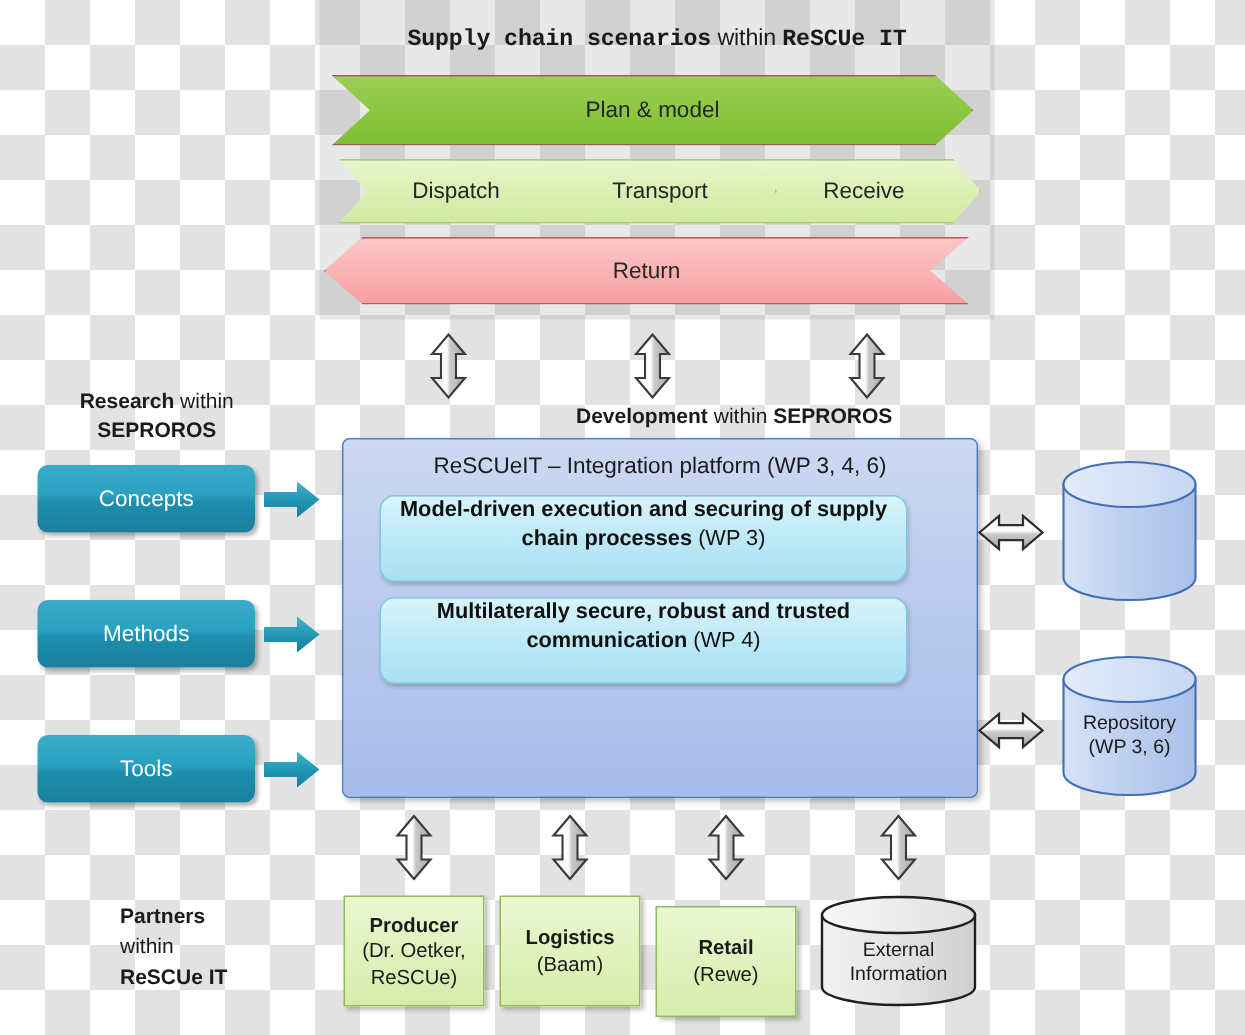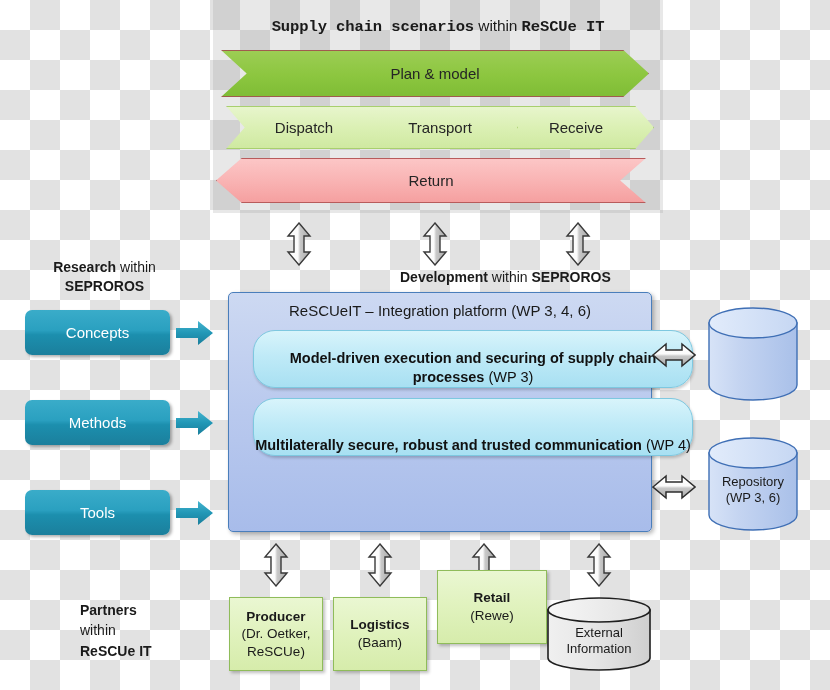--- a/index.html
+++ b/index.html
@@ -94,21 +94,21 @@
   
   .label-block {
     position: absolute;
     font-size: 14px;
     color: #1a1a1a;
     line-height: 1.35;
   }
   .label-block b { font-weight: bold; }
 
   .lbl-research { left: 22px; top: 258px; width: 165px; text-align: center; }
-  .lbl-dev      { left: 400px; top: 268px; width: 250px; text-align: left; }
+  .lbl-dev      { left: 384px; top: 268px; width: 250px; text-align: left; }
   .lbl-partners { left: 80px; top: 600px; width: 120px; text-align: left; line-height: 1.45; }
 
   
   .vda {
     position: absolute;
     width: 26px;
     height: 44px;
   }
   .hda {
     position: absolute;
@@ -161,27 +161,27 @@
   .platform-title {
     position: absolute;
     left: 0; top: 9px; width: 100%;
     text-align: center;
     font-size: 15px;
     color: #1a1a1a;
   }
   .wp-box {
     position: absolute;
     left: 24px;
-    width: 440px;
-    border-radius: 22px;
+    width: 352px;
+    border-radius: 10px;
     border: 1px solid #7ec8e0;
     background: linear-gradient(to bottom, #d8f4fb 0%, #bfeaf7 45%, #a8e0f2 100%);
     box-shadow: 1px 2px 3px rgba(0,0,0,0.20);
     display: flex;
-    align-items: flex-end;
+    align-items: flex-start;
     justify-content: center;
     text-align: center;
     font-size: 14.5px;
     color: #111111;
     line-height: 1.30;
     box-sizing: border-box;
   }
   .wp-box b { font-weight: bold; }
   .wp1 { top: 37px; height: 58px; }
   .wp2 { top: 105px; height: 58px; }
@@ -219,21 +219,21 @@
     justify-content: center;
     text-align: center;
     font-size: 13.5px;
     color: #1a1a1a;
     line-height: 1.30;
     box-sizing: border-box;
   }
   .pbox b { font-weight: bold; }
   .p-producer  { left: 229px; top: 597px; width: 94px; height: 74px; }
   .p-logistics { left: 333px; top: 597px; width: 94px; height: 74px; }
-  .p-retail    { left: 437px; top: 570px; width: 110px; height: 74px; }
+  .p-retail    { left: 437px; top: 604px; width: 94px; height: 74px; }
 
   .vda-b1 { left: 263px; top: 543px; }
   .vda-b2 { left: 367px; top: 543px; }
   .vda-b3 { left: 471px; top: 543px; }
   .vda-b4 { left: 586px; top: 543px; }
 
   .vda-t1 { left: 286px; top: 222px; }
   .vda-t2 { left: 422px; top: 222px; }
   .vda-t3 { left: 565px; top: 222px; }
 </style>

